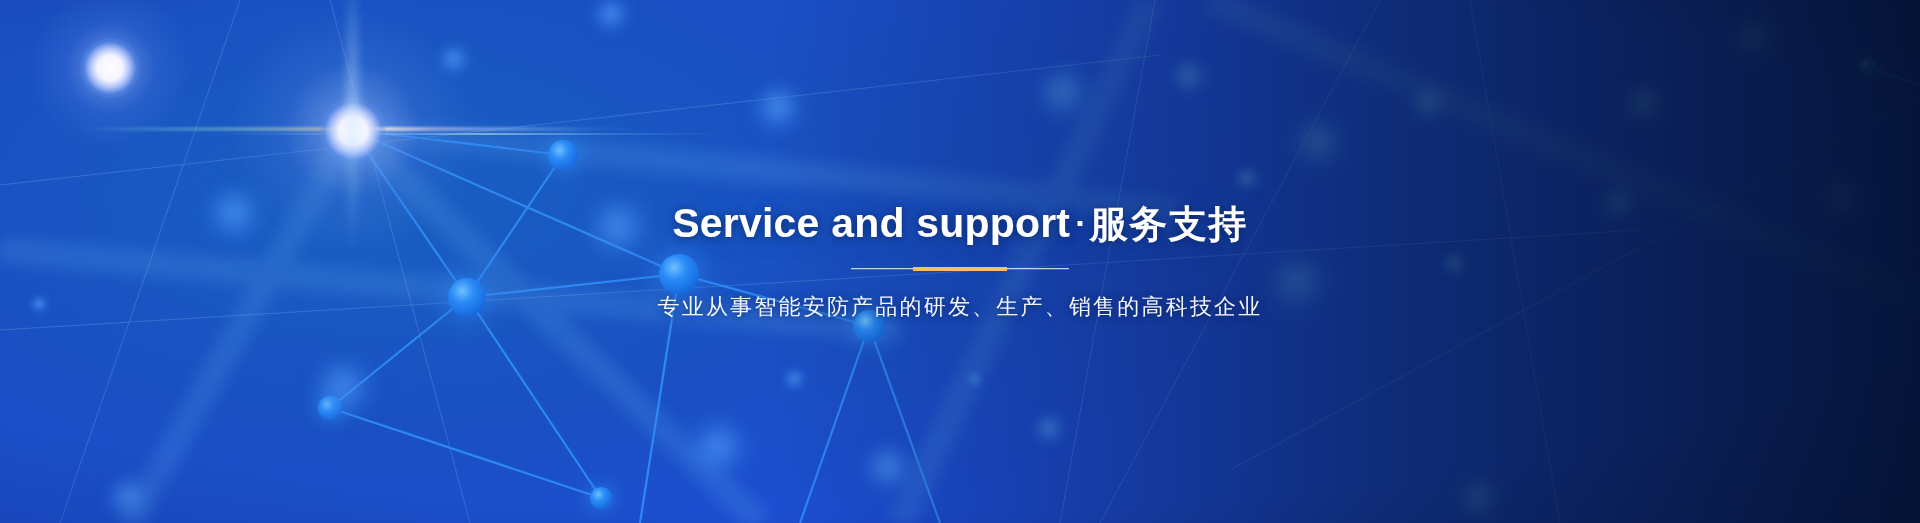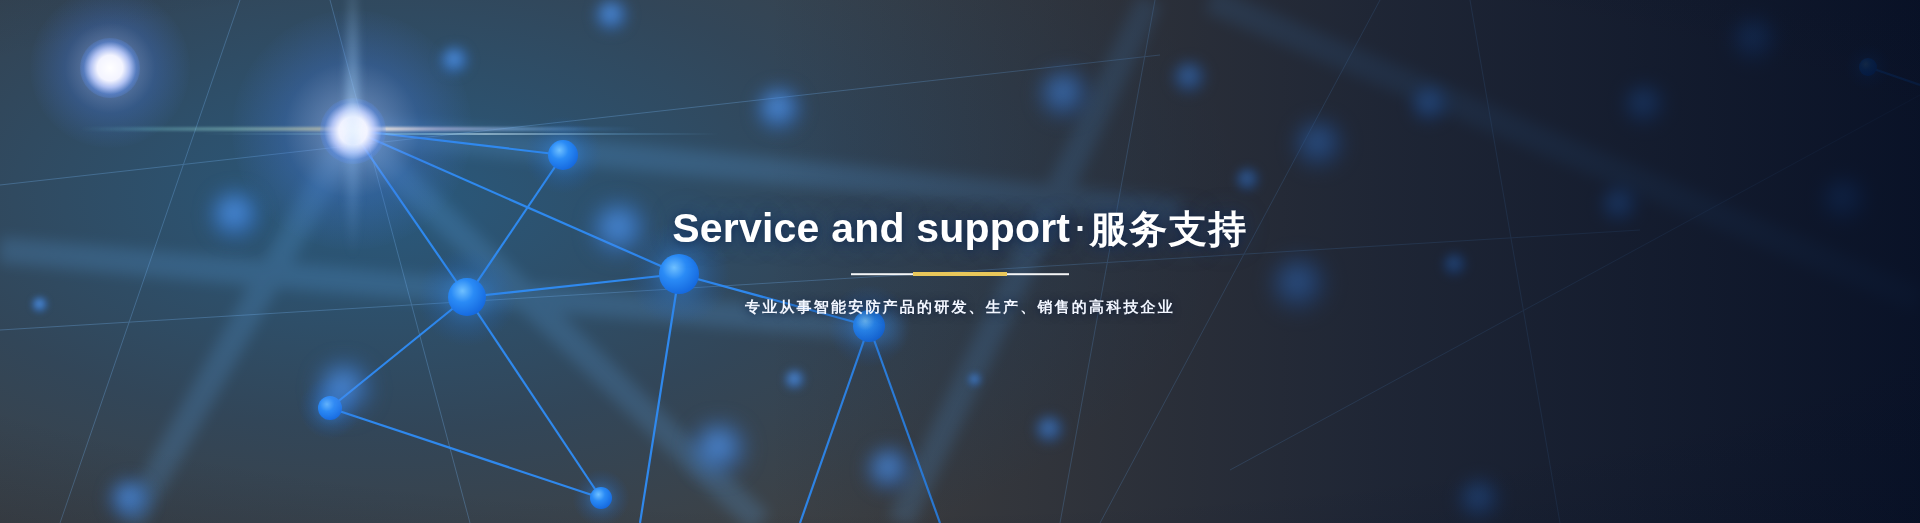--- a/index.html
+++ b/index.html
@@ -3,21 +3,21 @@
 <meta charset="utf-8">
 <style>
   html,body{margin:0;padding:0;background:#07163a;}
   *{box-sizing:border-box;}
   .banner{
     position:relative;
     width:1920px;
     height:523px;
     overflow:hidden;
     font-family:"Liberation Sans","DejaVu Sans",sans-serif;
-    background:#404040;
+    background:#1d4ed8;
   }
 
   
   .bg-base{
     position:absolute; inset:0;
     background:
       radial-gradient(ellipse 900px 620px at 18% 40%, #0d5590 0%, #0a4279 34%, #083károly 0%, #072f62 62%, #05204b 100%),
       linear-gradient(100deg,#0b4e87 0%,#0a3f74 24%,#083062 46%,#06224d 66%,#04173a 84%,#03102c 100%);
   }
   .bg-right-dark{
@@ -117,22 +117,22 @@
     position:relative;
     width:94px;
     height:4px;
     background:#e9c75a;
     z-index:2;
   }
   .subtitle{
     margin:22px 0 0 0;
     color:#f2f6ff;
     font-family:"DejaVu Sans","Liberation Sans",sans-serif;
-    font-size:15px;
-    font-weight:700;
+    font-size:22px;
+    font-weight:400;
     letter-spacing:2.2px;
     white-space:nowrap;
     text-shadow:0 1px 8px rgba(4,20,56,.7);
   }
 </style>
 </head>
 <body>
 
 <div class="banner">
 

